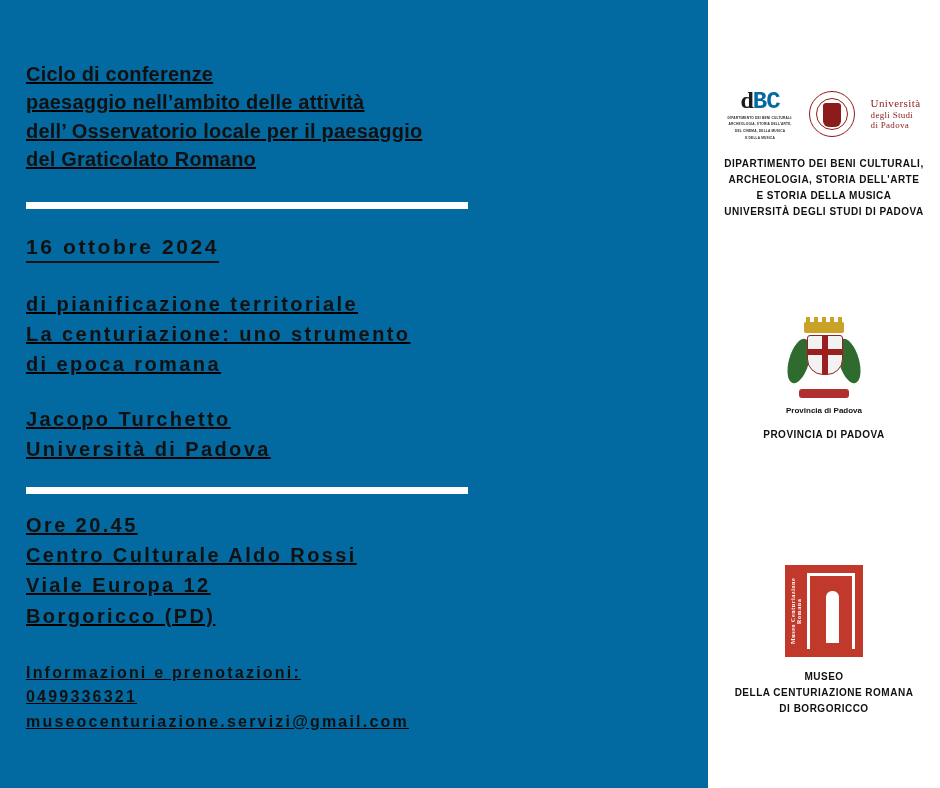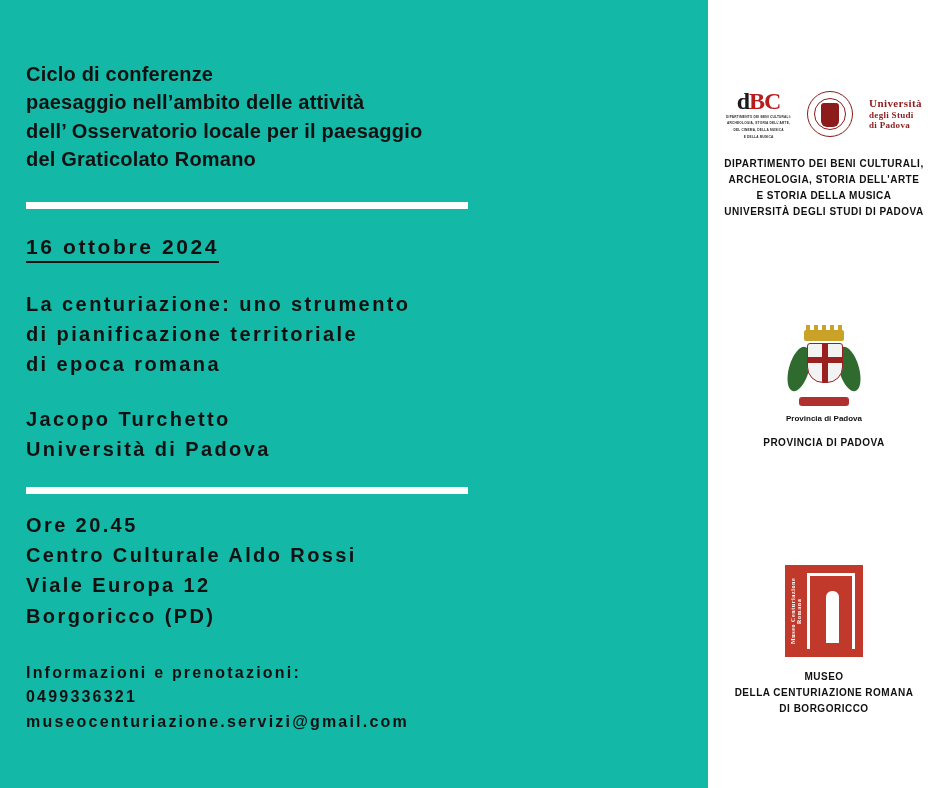--- a/index.html
+++ b/index.html
@@ -17,24 +17,25 @@
     position: relative;
     width: 940px;
     height: 788px;
     display: flex;
     background: #ffffff;
   }
   
   .left-panel {
     width: 708px;
     height: 788px;
-    background: #14b8a6;
+    background: #0369a1;
     position: relative;
     box-sizing: border-box;
     padding: 60px 0 0 26px;
+    text-decoration: underline;
   }
   .heading-block {
     color: #111111;
     font-weight: bold;
     font-size: 20px;
     line-height: 1.42;
     letter-spacing: 0.2px;
   }
   .heading-block div {
     white-space: pre;
@@ -102,21 +103,21 @@
     background: #ffffff;
     position: relative;
   }
   .logo-group {
     position: absolute;
     left: 0;
     width: 232px;
     text-align: center;
   }
   .group-unipd { top: 84px; }
-  .group-provincia { top: 330px; }
+  .group-provincia { top: 322px; }
   .group-museo { top: 565px; }
 
   .logo-row {
     display: flex;
     justify-content: center;
     align-items: center;
     gap: 16px;
     height: 60px;
   }
   
@@ -124,21 +125,21 @@
     font-family: "Liberation Serif", serif;
     line-height: 1;
     text-align: center;
   }
   .dbc .word {
     font-size: 24px;
     font-weight: bold;
     letter-spacing: -1px;
   }
   .dbc .word .d { color: #1b1b1b; }
-  .dbc .word .bc { color: #b91c1c; }
+  .dbc .word .bc { color: #0369a1; font-family: Liberation Mono, monospace; }
   .dbc .sub {
     font-size: 3.2px;
     color: #2a2a2a;
     letter-spacing: 0.2px;
     margin-top: 2px;
     line-height: 1.45;
     font-family: "Liberation Sans", sans-serif;
     font-weight: bold;
   }
   
@@ -162,21 +163,20 @@
     left: 13px; top: 11px;
     width: 18px; height: 24px;
     background: #8c1b1b;
     border-radius: 3px 3px 6px 6px;
   }
   .unipd-text {
     font-family: "Liberation Serif", serif;
     color: #8c1b1b;
     text-align: left;
     line-height: 1.18;
-    font-weight: bold;
   }
   .unipd-text .l1 { font-size: 11px; letter-spacing: 0.4px; }
   .unipd-text .l2 { font-size: 9px; letter-spacing: 0.3px; }
   .unipd-text .l3 { font-size: 9px; letter-spacing: 0.3px; }
 
   .caption {
     margin-top: 12px;
     font-size: 10px;
     font-weight: bold;
     letter-spacing: 0.5px;
@@ -296,22 +296,22 @@
       <div>paesaggio nell’ambito delle attività</div>
       <div>dell’ Osservatorio locale per il paesaggio</div>
       <div>del Graticolato Romano</div>
     </div>
 
     <div class="rule"></div>
 
     <div class="date-line">16 ottobre 2024</div>
 
     <div class="body-block">
+      <div>di pianificazione territoriale</div>
       <div>La centuriazione: uno strumento</div>
-      <div>di pianificazione territoriale</div>
       <div>di epoca romana</div>
     </div>
 
     <div class="body-block spaced">
       <div>Jacopo Turchetto</div>
       <div>Università di Padova</div>
     </div>
 
     <div class="rule second"></div>
 

